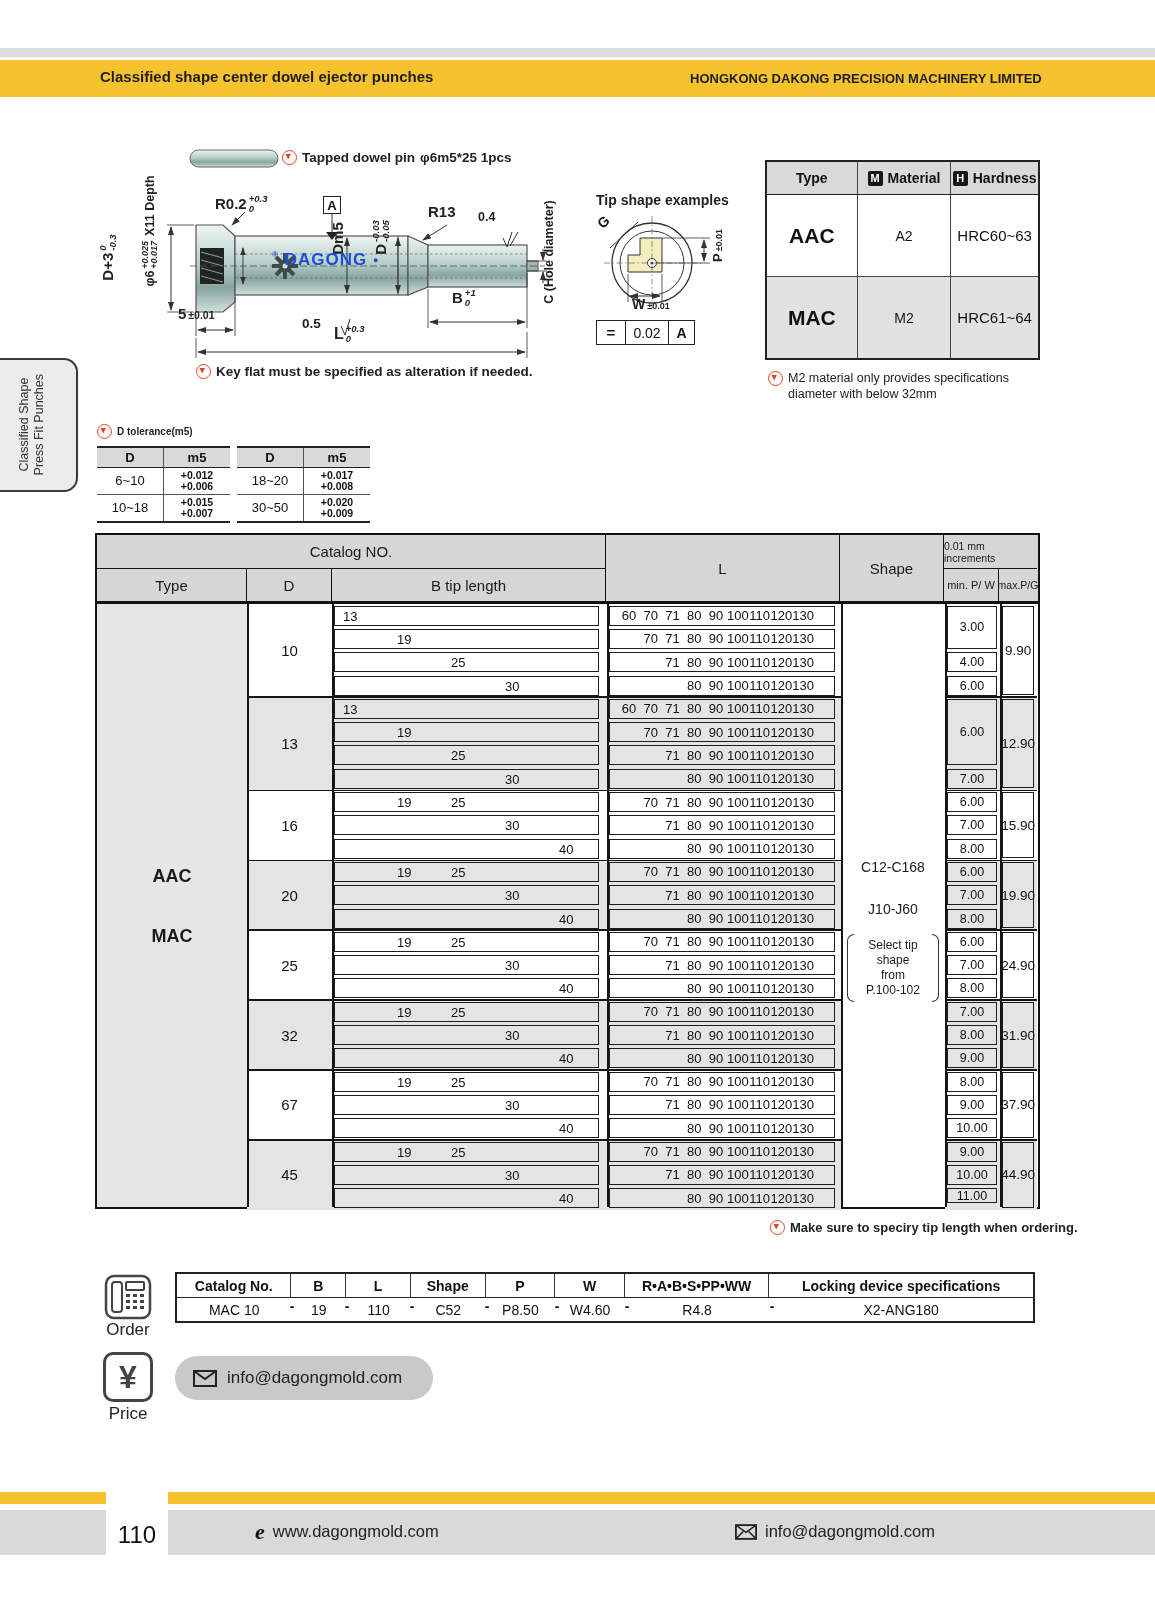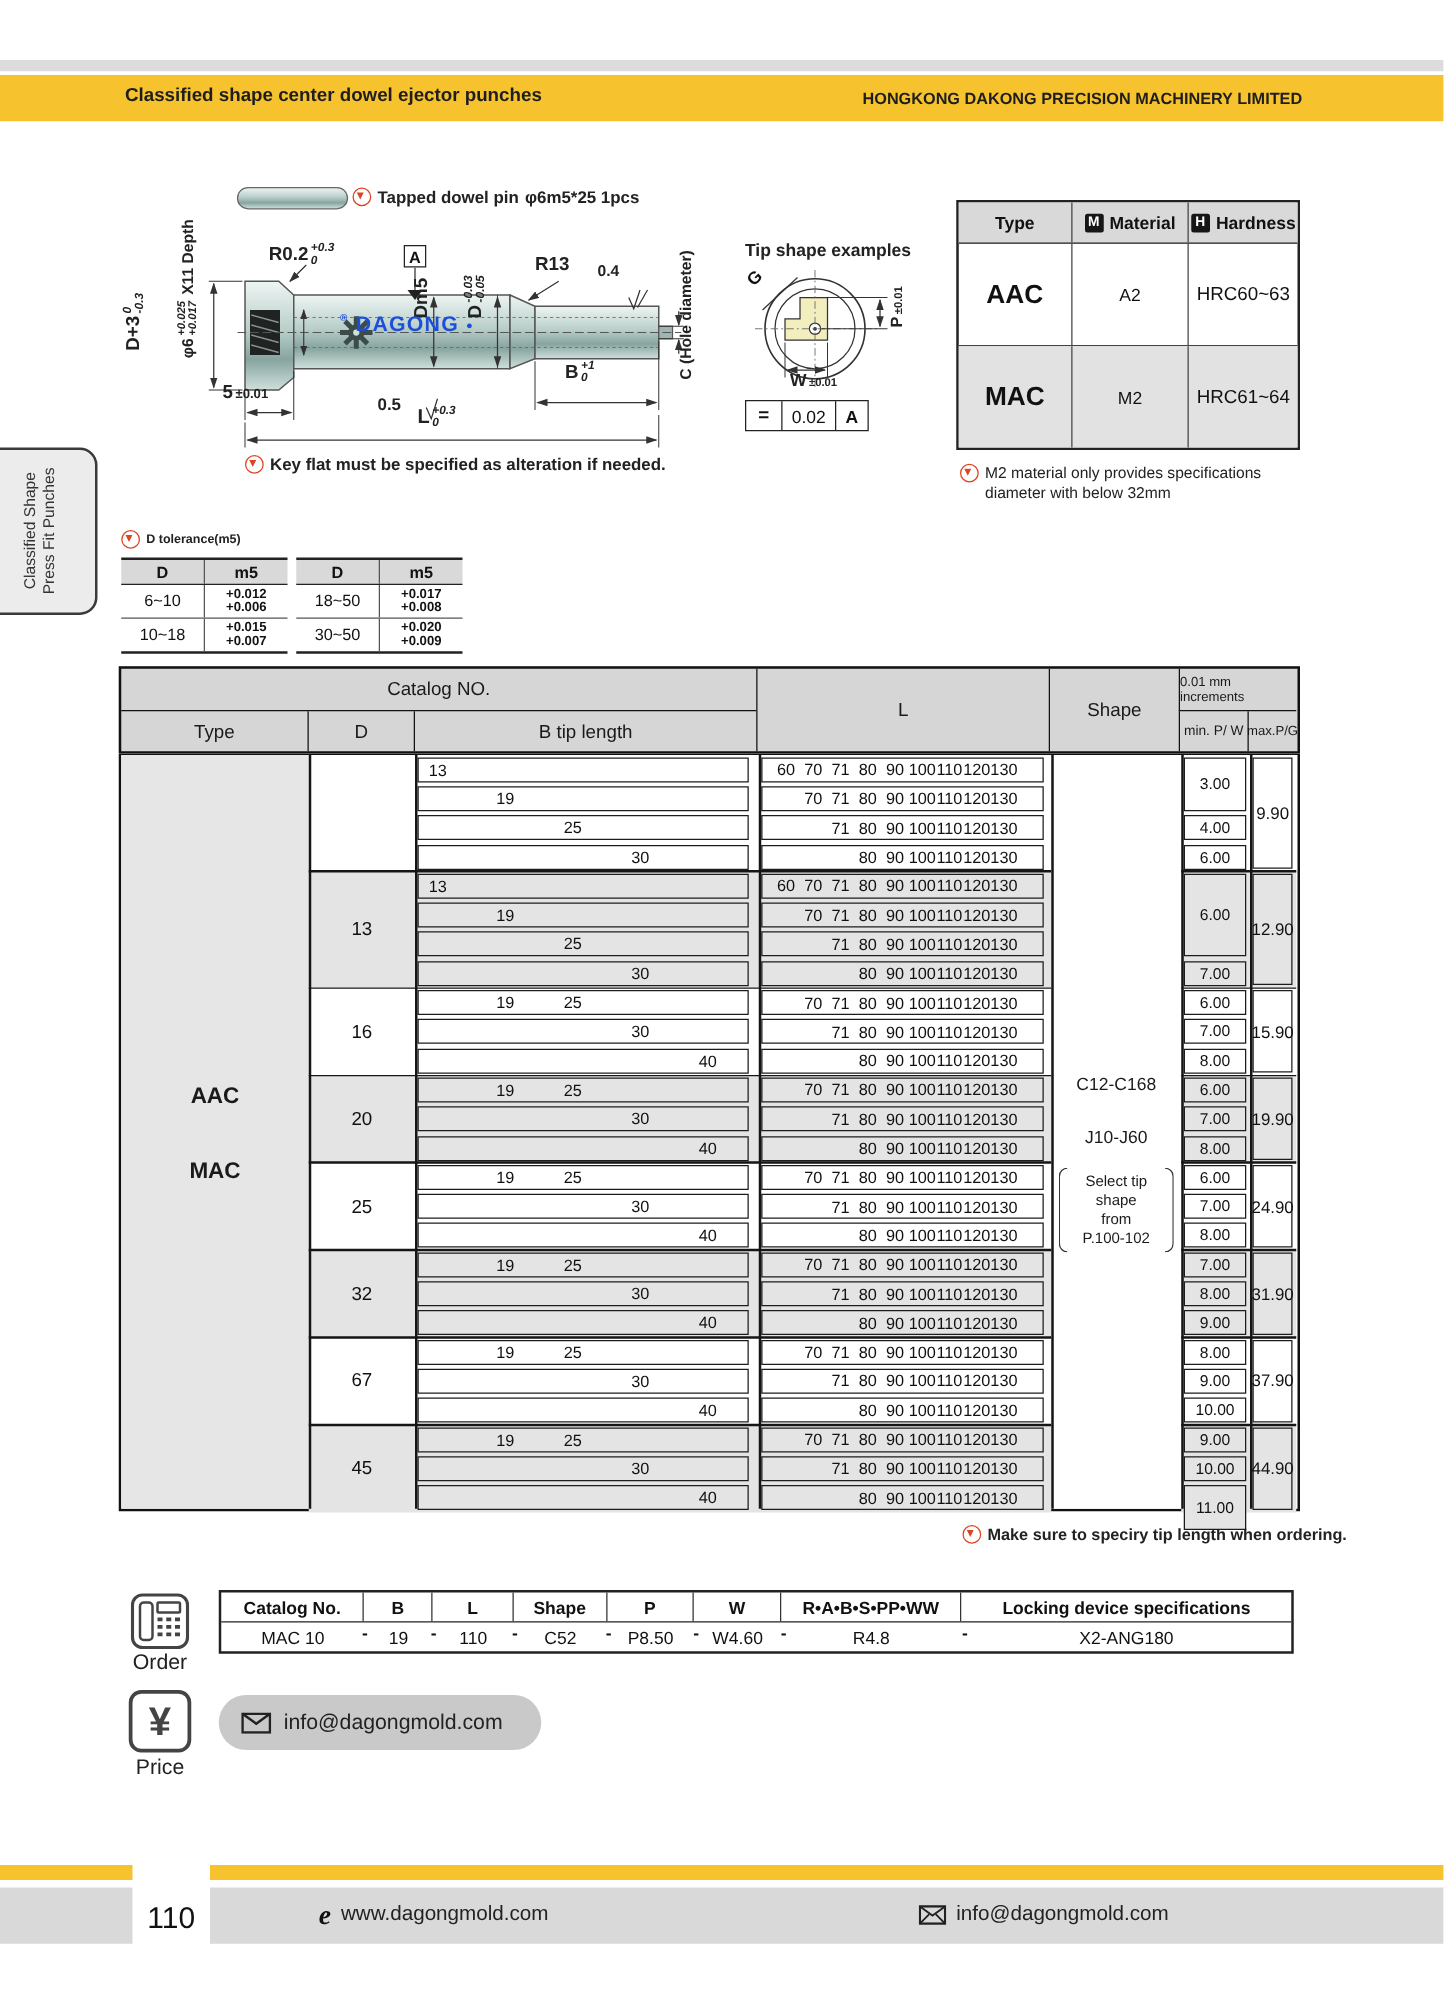--- a/index.html
+++ b/index.html
@@ -346,21 +346,21 @@
           <span>+0.007</span>
         </div>
     </div>
   </div>
   <div class="abs tolt" style="left:237px;top:446px">
     <div class="th">
         <div>D</div>
         <div style="border-right:none">m5</div>
       </div>
     <div class="tr">
-      <div class="c1">18~50</div>
+      <div class="c1">18~20</div>
       <div class="c2">
           <span>+0.017</span>
           <span>+0.008</span>
         </div>
     </div>
     <div class="tr">
       <div class="c1">30~50</div>
       <div class="c2">
           <span>+0.020</span>
           <span>+0.009</span>
@@ -398,20 +398,21 @@
         </div>
       </div>
       <div class="vline" style="left:150px"></div>
       <div class="vline" style="left:235px"></div>
       <div class="vline" style="left:510px"></div>
       <div class="vline" style="left:744px"></div>
       <div class="vline" style="left:848px"></div>
       <div class="vline" style="left:903px"></div>
     <div class="strip" style="left: 150px; top: 0px; width: 594px; height: 93.2px; background: rgb(255, 255, 255);"></div>
         <div class="strip" style="left: 848px; top: 0px; width: 92.2px; height: 93.2px; background: rgb(255, 255, 255);"></div>
+        <div class="dval" style="left: 150px; top: 0px; width: 85px; height: 93.2px;">10</div>
         <div class="box" style="left: 237px; top: 1.6px; width: 265px; height: 20.1px; background: rgb(255, 255, 255);">
           <span class="bslot" style="left: 8px;">13</span>
         </div>
         <div class="box lbox" style="left: 512px; top: 1.6px; width: 226px; height: 20.1px; background: rgb(255, 255, 255);">
           <span>60</span>
           <span>70</span>
           <span>71</span>
           <span>80</span>
           <span>90</span>
           <span>100</span>
@@ -832,21 +833,21 @@
           <span></span>
           <span></span>
           <span></span>
           <span>80</span>
           <span>90</span>
           <span>100</span>
           <span>110</span>
           <span>120</span>
           <span>130</span>
         </div>
-        <div class="box minbox" style="left: 850px; top: 584.1px; width: 50px; height: 36px; background: rgb(228, 228, 228);">11.00</div>
+        <div class="box minbox" style="left: 850px; top: 584.1px; width: 50px; height: 15px; background: rgb(228, 228, 228);">11.00</div>
         <div class="box maxbox" style="left: 905px; top: 537.9px; width: 32.2px; height: 65.9px; background: rgb(228, 228, 228);">44.90</div>
       </div>
   </div>
   <div class="abs tnote" style="top: 1220px;">
     <span class="ricon"></span>
     <span>Make sure to speciry tip length when ordering.</span>
   </div>
 
   <svg class="abs" style="left:103px;top:1270px" width="50" height="52" viewBox="0 0 50 52">
     <rect x="3" y="6" width="44" height="42" rx="8" fill="none" stroke="#444" stroke-width="2.5"></rect>

